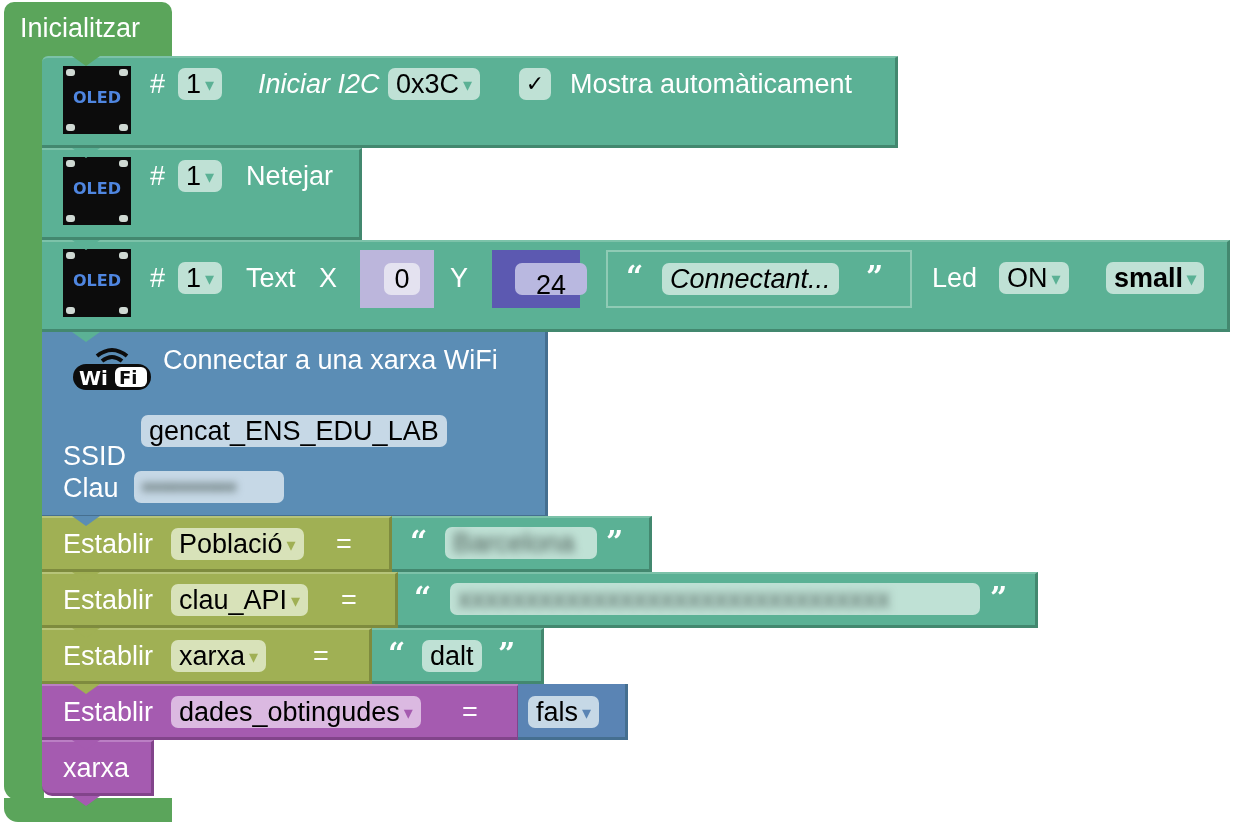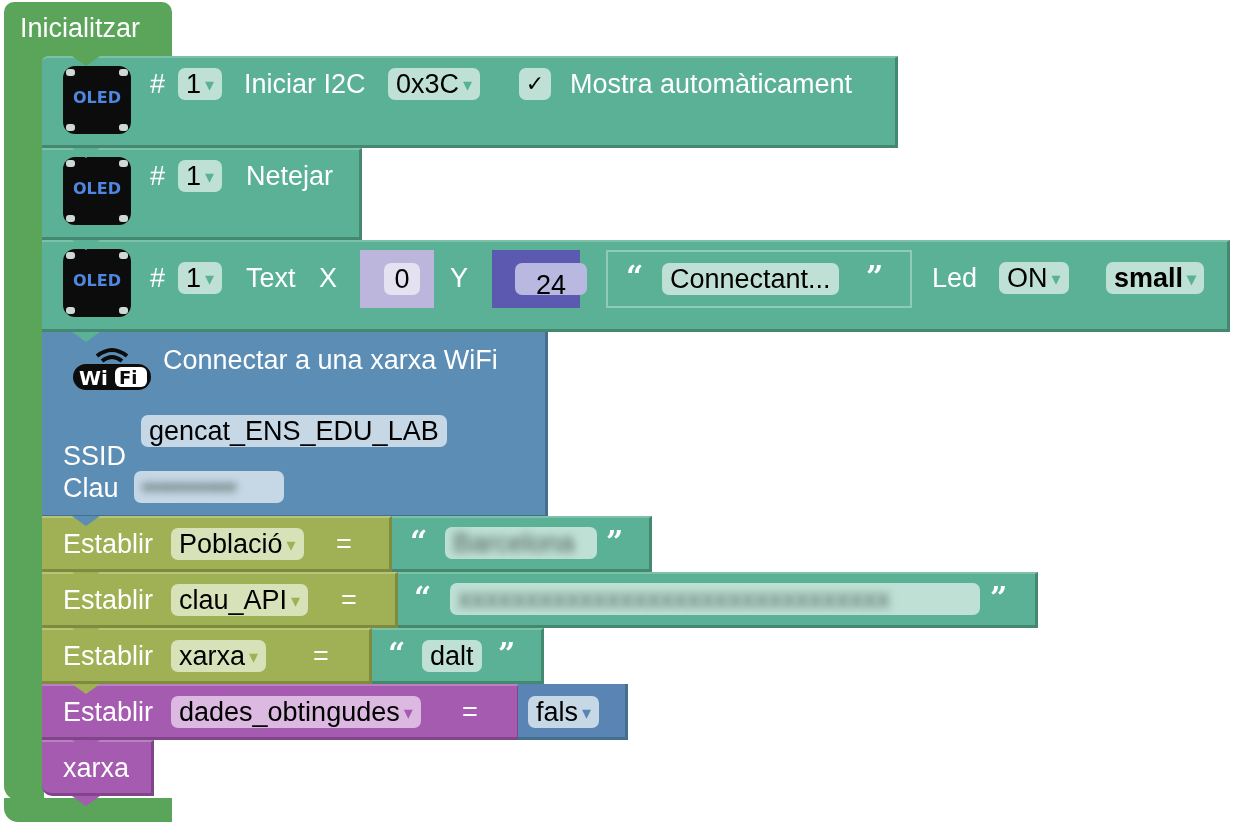--- a/index.html
+++ b/index.html
@@ -23,21 +23,21 @@
 
   .tf { background:#bfe1d5; }      
   .bf { background:#c6d8e6; }      
   .of { background:#d8e2b9; }      
   .pf { background:#dbb9e1; }      
   .lf { background:#e4e2f0; }      
   .if { background:#b9b8e0; }      
 
   .notch { position:absolute; width:0; height:0; border-left:14px solid transparent; border-right:14px solid transparent; }
 
-  .oled { position:absolute; width:68px; height:68px; background:#0c0c0c; border-radius:12px; }
+  .oled { position:absolute; width:68px; height:68px; background:#0c0c0c; border-radius:0; }
   .oled span { position:absolute; left:0; right:0; top:22px; text-align:center; color:#4f86e0;
                font-family:"DejaVu Sans", sans-serif; font-weight:bold; font-size:16px; }
   .oled .pin { position:absolute; width:9px; height:7px; background:#cfd9d3; border-radius:3px; }
 
   .quote { position:absolute; color:#ffffff; font-family:"DejaVu Serif", serif; font-weight:bold; font-size:30px; line-height:30px; }
   .inset { position:absolute; border:2px solid #8fcbb5; box-sizing:border-box; }
   .check { position:absolute; width:32px; height:32px; border-radius:7px; background:#bfe1d5; color:#000; font-size:22px; text-align:center; line-height:32px; }
 </style>
 </head>
 <body>
@@ -52,21 +52,21 @@
   <div class="pin" style="left:3px;top:3px"></div>
     <div class="pin" style="right:3px;top:3px"></div>
   <div class="pin" style="left:3px;bottom:3px"></div>
     <div class="pin" style="right:3px;bottom:3px"></div>
   <span>OLED</span>
 </div>
 <div class="lbl" style="left:150px;top:68px;">#</div>
 <div class="field tf" style="left:178px;top:68px;">
   <span>1</span><span class="arrow" style="color:#5bb195">▾</span>
 </div>
-<div class="lbl" style="left:244px;top:68px;">Iniciar I2C</div>
+<div class="lbl" style="left:258px;top:68px;font-style:italic;">Iniciar I2C</div>
 <div class="field tf" style="left:388px;top:68px;">
   <span>0x3C</span><span class="arrow" style="color:#5bb195">▾</span>
 </div>
 <div class="check" style="left:519px;top:68px;">✓</div>
 <div class="lbl" style="left:570px;top:68px;">Mostra automàticament</div>
 
 <div class="abs teal" style="left:42px;top:148px;width:320px;height:92px;"></div>
 <div class="oled" style="left:63px;top:157px;">
   <div class="pin" style="left:3px;top:3px"></div>
     <div class="pin" style="right:3px;top:3px"></div>
@@ -94,21 +94,21 @@
 </div>
 <div class="lbl" style="left:246px;top:262px;">Text</div>
 <div class="lbl" style="left:319px;top:262px;">X</div>
 <div class="abs lav" style="left:360px;top:250px;width:74px;height:58px;"></div>
 <div class="field lf" style="left:384px;top:263px;width:36px;text-align:center;padding:0;">0</div>
 <div class="lbl" style="left:450px;top:262px;">Y</div>
 <div class="abs indigo" style="left:492px;top:250px;width:88px;height:58px;"></div>
 <div class="field if" style="left:515px;top:263px;width:72px;text-align:center;padding:6px;">24</div>
 <div class="inset" style="left:606px;top:250px;width:306px;height:58px;"></div>
 <div class="quote" style="left:626px;top:262px;">“</div>
-<div class="field tf" style="left:662px;top:263px;">Connectant...</div>
+<div class="field tf" style="left:662px;top:263px;font-style:italic;">Connectant...</div>
 <div class="quote" style="left:866px;top:262px;">”</div>
 <div class="lbl" style="left:932px;top:262px;text-align:right;">Led</div>
 <div class="field tf" style="left:991px;top:262px;margin-left:8px;">
   <span>ON</span><span class="arrow" style="color:#5bb195">▾</span>
 </div>
 <div class="field tf" style="left:1106px;top:262px;font-weight:bold;">
   <span>small</span><span class="arrow" style="color:#5bb195">▾</span>
 </div>
 
 <div class="abs blue" style="left:42px;top:332px;width:506px;height:186px;"></div>

